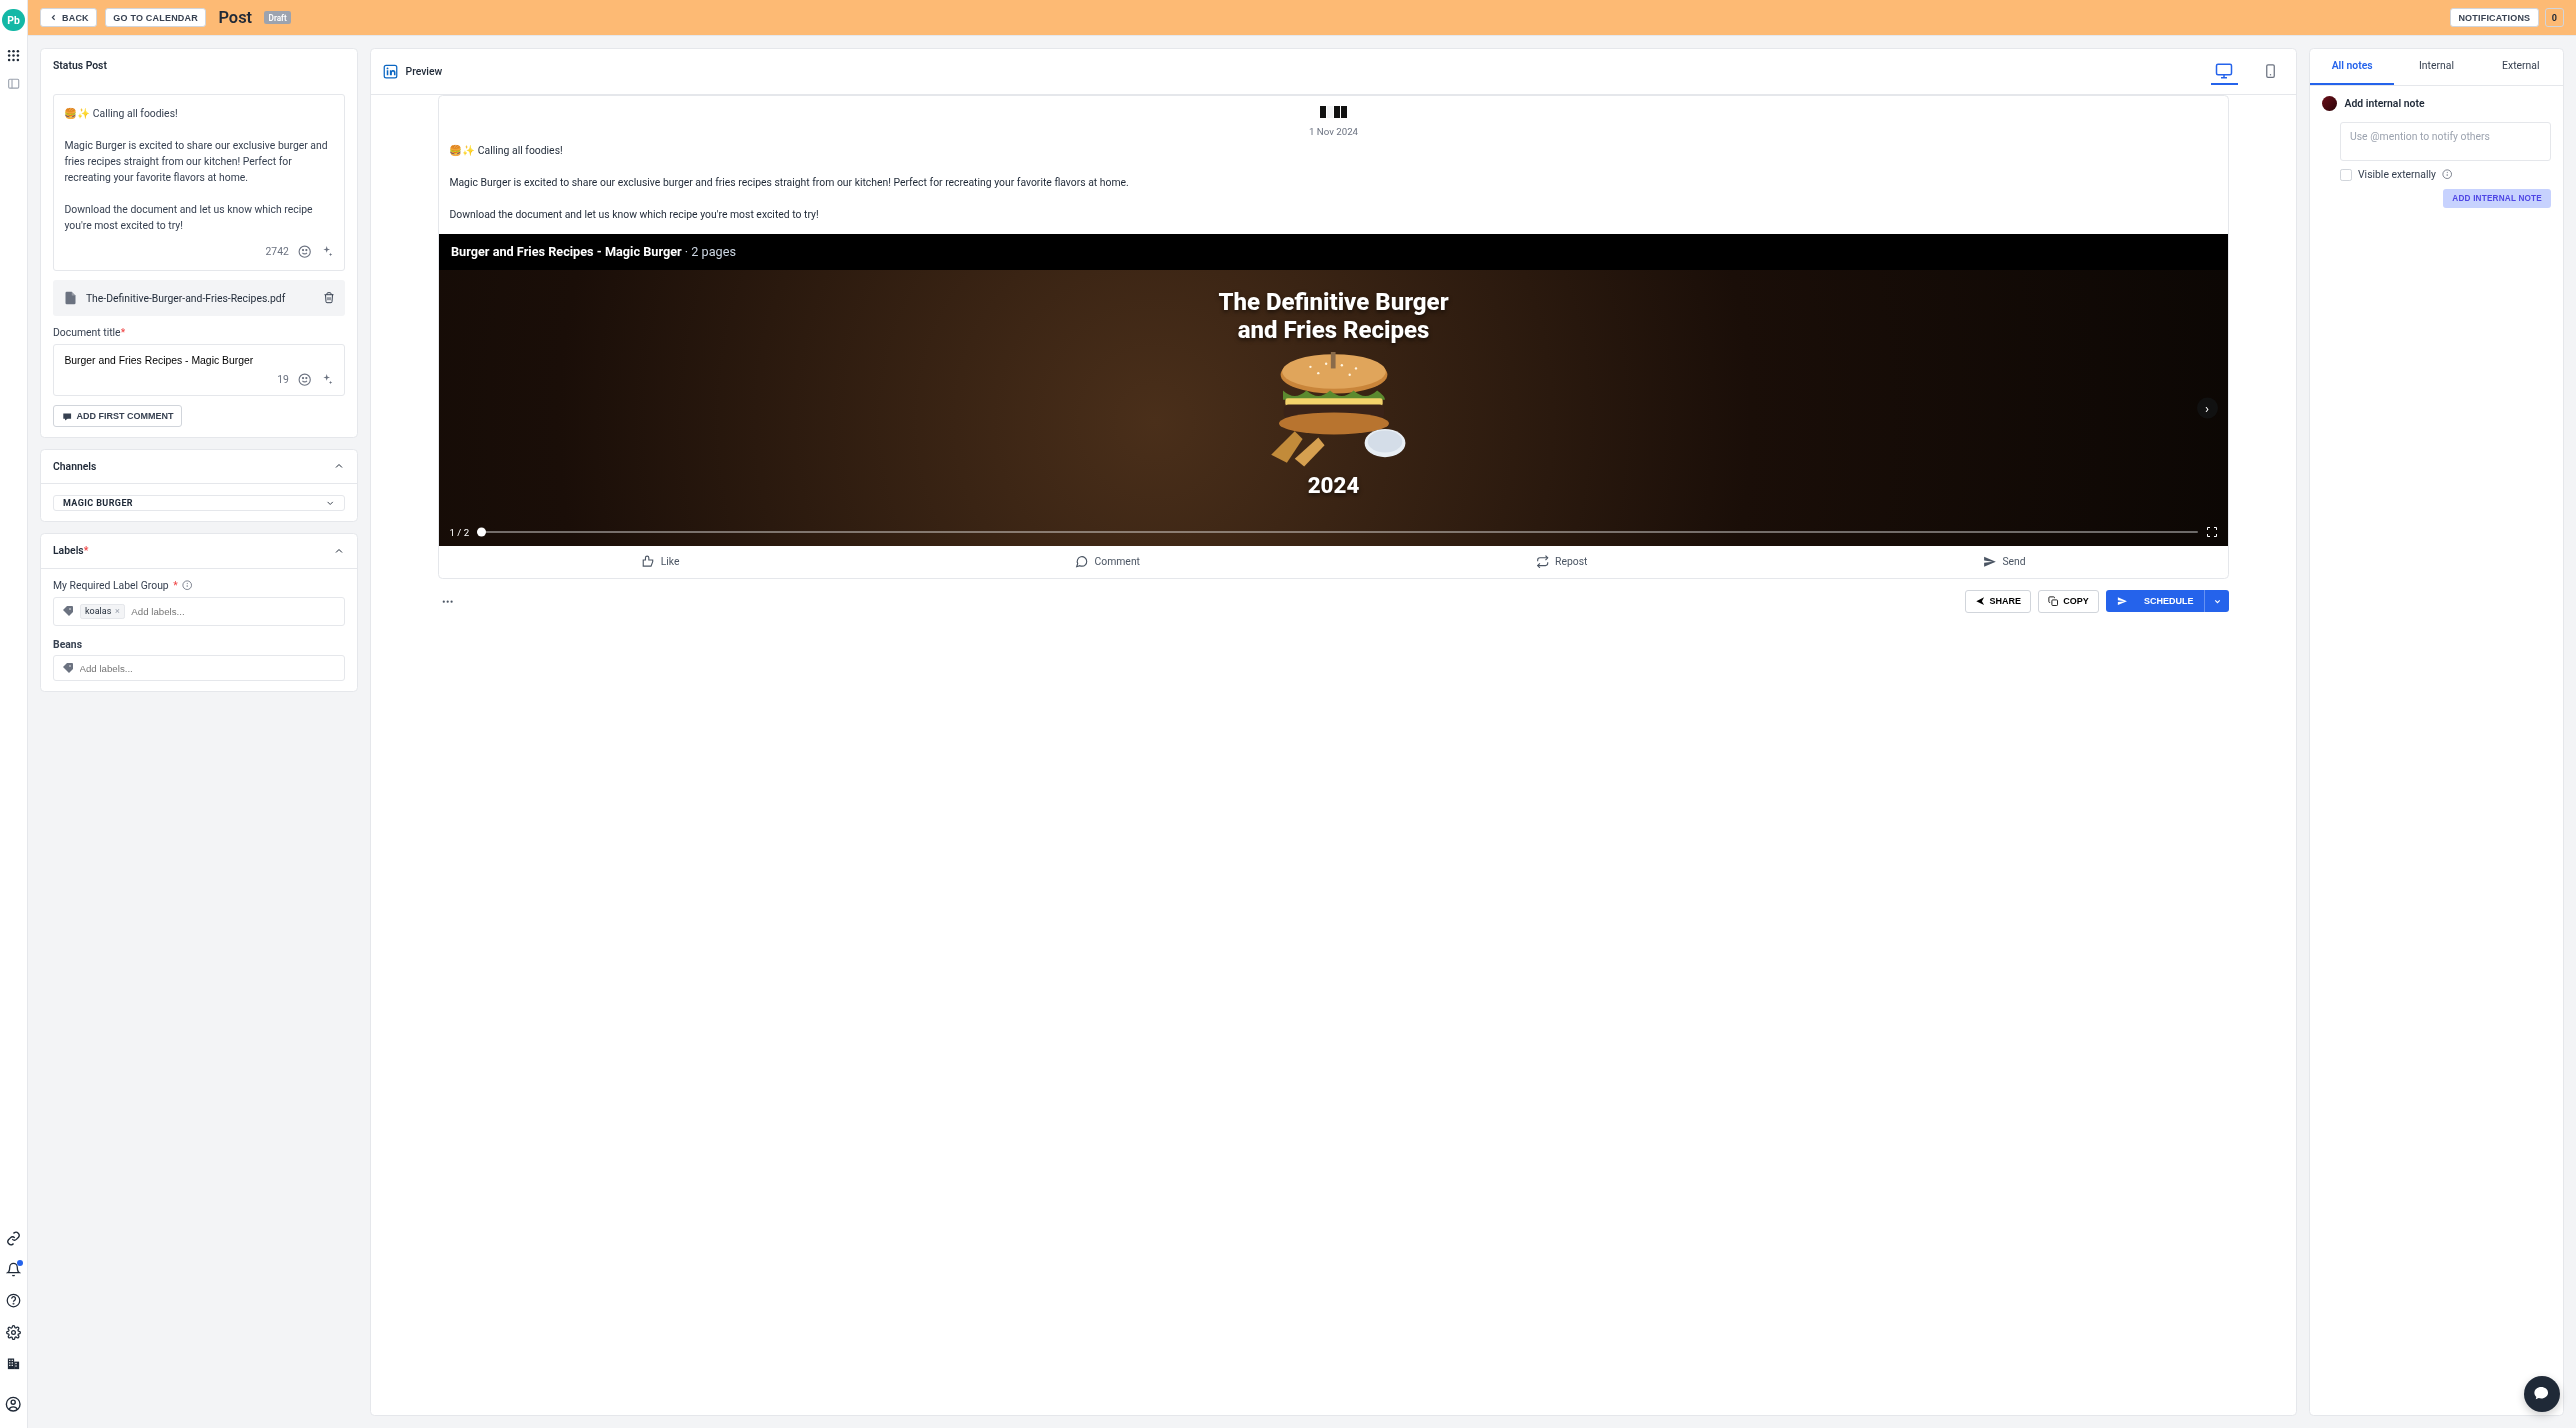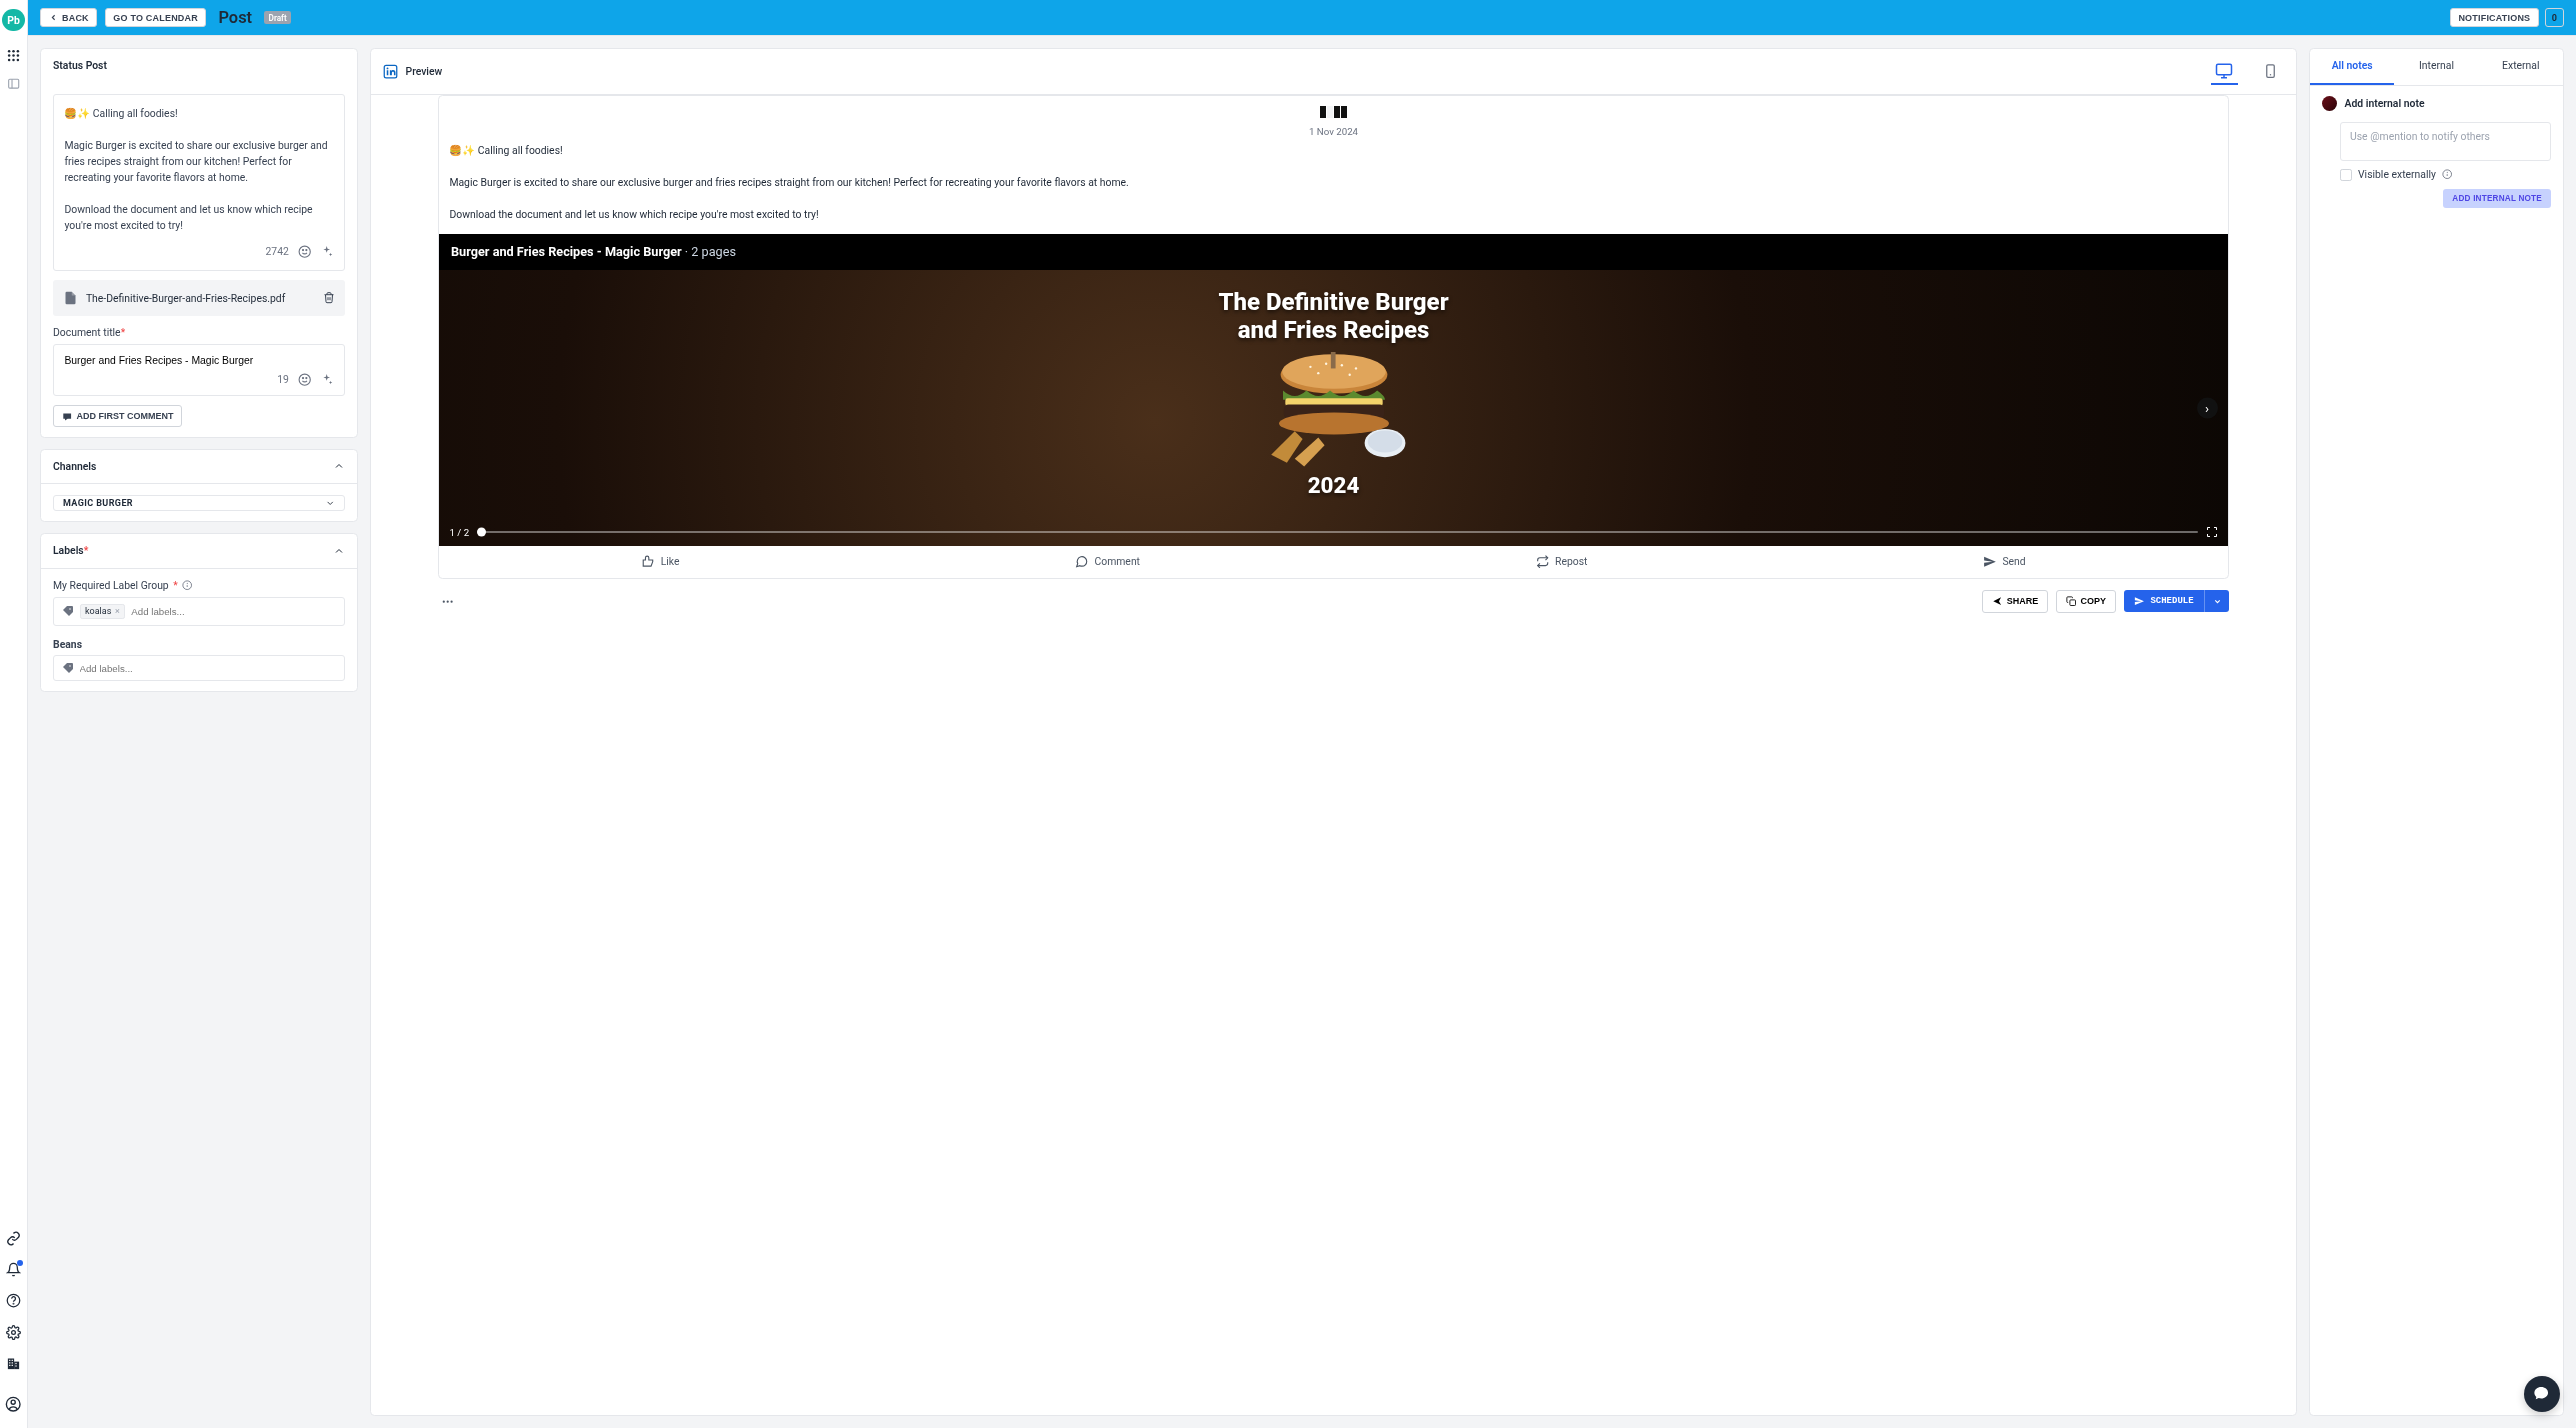--- a/index.html
+++ b/index.html
@@ -5,21 +5,21 @@
 * { margin: 0; padding: 0; box-sizing: border-box; }
 body { font-family: -apple-system, BlinkMacSystemFont, "Segoe UI", Roboto, sans-serif; background: #f3f4f6; color: #1f2937; font-size: 10.4px; }
 .app { display: flex; height: 100vh; }
 .leftrail { width: 28px; background: #ffffff; border-right: 0.7px solid #e5e7eb; display: flex; flex-direction: column; align-items: center; padding: 9px 0; }
 .logo { width: 22.4px; height: 22.4px; border-radius: 50%; background: #14b8a6; color: #fff; display: flex; align-items: center; justify-content: center; font-weight: 700; font-size: 10.4px; margin-bottom: 15px; }
 .rail-group { display: flex; flex-direction: column; gap: 10.4px; align-items: center;}
 .rail-icon { width: 18px; height: 18px; color: #1f2937; display:flex; align-items:center; justify-content:center; cursor: pointer; position: relative;}
 .rail-spacer { flex: 1; }
 .rail-dot { width:6px; height:6px; background:#2563eb; border-radius:50%; position:absolute; top:-0.7px; right:-0.7px;}
 .main { flex: 1; display: flex; flex-direction: column; }
-.topbar { height: 36px; background:#0ea5e9; border-bottom:0.7px solid #e5e7eb; display:flex; align-items:center; padding: 0 12px; gap:7.5px;}
+.topbar { height: 36px; background:#fdba74; border-bottom:0.7px solid #e5e7eb; display:flex; align-items:center; padding: 0 12px; gap:7.5px;}
 .btn { border:0.7px solid #d1d5db; background:#fff; padding:3.7px 7.5px; border-radius:3px; font-size:9px; font-weight:700; letter-spacing:0.2px; cursor:pointer; display:inline-flex; align-items:center; gap:4.5px; color:#374151;}
 .btn svg{width:9px;height:9px;}
 .title { font-size:16.4px; font-weight:600; margin-left:4.5px;}
 .badge { background:#9ca3af; color:#fff; font-size:8.2px; padding:1.5px 4.5px; border-radius:2.2px; font-weight:600; margin-left:4.5px;}
 .topbar-right{ margin-left:auto; display:flex; gap:6px;}
 .count-pill{border:0.7px solid #d1d5db; padding:3.7px 6px; border-radius:3px; font-size:9px; font-weight:700;}
 .content { flex:1; display:flex; gap:12px; padding:12px; overflow:hidden;}
 .panel { background:#fff; border:0.7px solid #e5e7eb; border-radius:4.5px;}
 .col-left { width:318px; display:flex; flex-direction:column; gap:10.4px; overflow-y:auto;}
 .col-mid { flex:1; display:flex; flex-direction:column; position:relative;}
@@ -72,21 +72,21 @@
 .next-arrow{position:absolute;right:10.4px;top:50%;transform:translateY(-50%);width:21px;height:21px;background:#111;color:#fff;border-radius:50%;display:flex;align-items:center;justify-content:center;font-size:13.4px;cursor:pointer;}
 .li-doc-foot{position:absolute;bottom:0;left:0;right:0;padding:7.5px 10.4px;display:flex;align-items:center;gap:7.5px;color:#fff;font-size:9.7px;}
 .slider{flex:1;height:2.2px;background:rgba(255,255,255,0.4);border-radius:1.5px;position:relative;}
 .slider .thumb{position:absolute;left:0;top:50%;transform:translate(0,-50%);width:9px;height:9px;border-radius:50%;background:#fff;}
 .expand-ico{cursor:pointer;}
 .li-actions{display:flex;justify-content:space-around;padding:9px 4.5px 10.4px 4.5px;margin:0 -10.4px;}
 .li-action{display:flex;align-items:center;gap:6px;color:#4b5563;font-size:10.4px;cursor:pointer;}
 .bottom-actions{display:flex;align-items:center;gap:7.5px;justify-content:flex-end;padding:10.4px 0 0 0;}
 .bottom-actions .more{margin-right:auto;cursor:pointer;padding:3px;color:#4b5563;}
 .btn-outline{border:0.7px solid #d1d5db;background:#fff;padding:5.2px 9px;border-radius:3px;font-size:9px;font-weight:700;cursor:pointer;display:inline-flex;align-items:center;gap:4.5px;}
-.btn-primary{background:#2563eb;color:#fff;border:none;padding:6px 10.4px;font-size:9px;font-weight:700;border-radius:3px 0 0 3px;display:inline-flex;align-items:center;gap:6px;cursor:pointer;font-family:Liberation Mono, monospace;}
+.btn-primary{background:#2563eb;color:#fff;border:none;padding:6px 10.4px;font-size:9px;font-weight:700;border-radius:3px 0 0 3px;display:inline-flex;align-items:center;gap:17px;cursor:pointer;}
 .btn-primary-dd{background:#2563eb;color:#fff;border:none;border-left:0.7px solid rgba(255,255,255,0.3);padding:6px 7.5px;border-radius:0 3px 3px 0;cursor:pointer;}
 .right-tabs{display:flex;border-bottom:0.7px solid #e5e7eb;}
 .right-tab{flex:1;text-align:center;padding:10.4px 6px;font-size:10.4px;cursor:pointer;color:#374151;border-bottom:2.2px solid transparent;}
 .right-tab.active{color:#2563eb;font-weight:600;border-bottom-color:#2563eb;}
 .note-row{display:flex;align-items:center;gap:7.5px;padding:10.4px 12px 4.5px 12px;}
 .avatar{width:15px;height:15px;border-radius:50%;background:linear-gradient(135deg,#6b0f1a,#2b0307);}
 .note-input{margin:6px 12px 7.5px 30px;border:0.7px solid #e5e7eb;border-radius:3px;min-height:39px;padding:7.5px 9px;color:#9ca3af;font-size:10.4px;}
 .note-check{display:flex;align-items:center;gap:6px;margin:0 12px 7.5px 30px;font-size:10.4px;color:#374151;}
 .chk{width:12px;height:12px;border:0.7px solid #d1d5db;border-radius:2.2px;}
 .note-btn{margin:0 12px 12px auto;display:block;background:#c7d2fe;color:#4f46e5;border:none;padding:5.2px 9px;border-radius:3px;font-size:8.2px;font-weight:700;letter-spacing:0.2px;}

